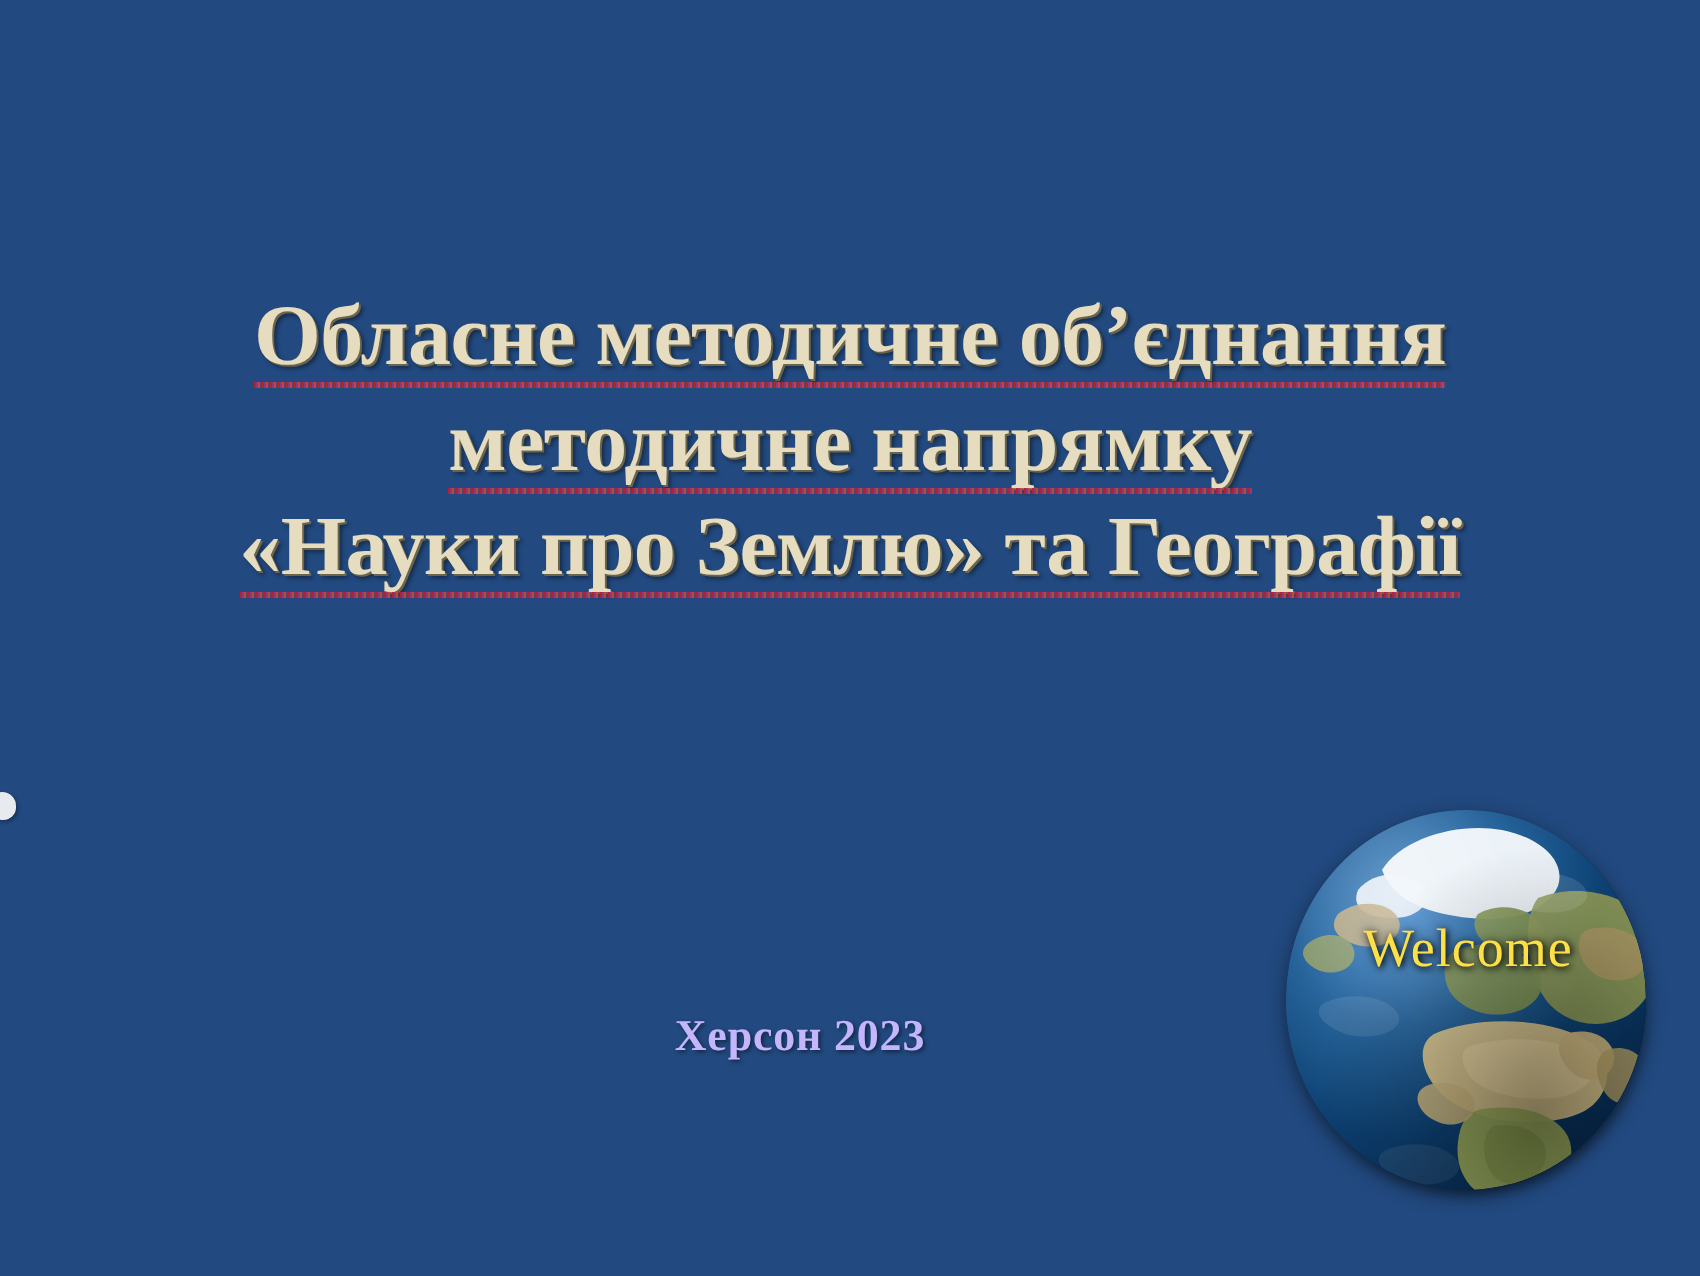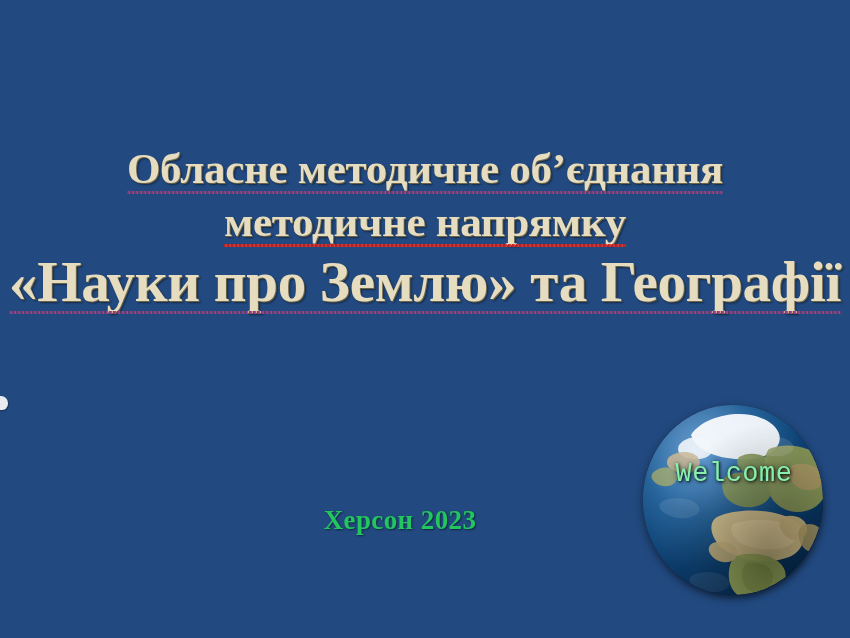--- a/index.html
+++ b/index.html
@@ -41,21 +41,21 @@
     font-size: 44px;
     letter-spacing: -0.3px;
     white-space: nowrap;
     text-shadow:
        1px 1px 0 #6b6449,
        2px 2px 2px rgba(0,0,0,0.45);
   }
 
   .title-line.l1 { font-size: 43px; }
   .title-line.l2 { font-size: 43px; margin-top: 9px; }
-  .title-line.l3 { font-size: 57px; margin-top: 9px; }
+  .title-line.l3 { font-size: 42px; margin-top: 9px; }
 
   
   .sp {
     position: relative;
     display: inline-block;
   }
   .sp::after {
     content: "";
     position: absolute;
     left: 0;
@@ -73,24 +73,24 @@
 
   
   #subtitle {
     position: absolute;
     left: 0;
     top: 505px;
     width: 800px;
     text-align: center;
   }
   #subtitle .sub-text {
-    color: #22c55e;
+    color: #c4b5fd;
     font-family: "Liberation Serif", serif;
     font-weight: bold;
-    font-size: 27px;
+    font-size: 22px;
     letter-spacing: 0.4px;
     text-shadow: 1px 1px 2px rgba(0,0,0,0.5);
   }
 
   
   #globe-figure {
     position: absolute;
     left: 641px;
     top: 403px;
     width: 186px;
@@ -137,22 +137,22 @@
   #globe-caption {
     position: absolute;
     left: 0;
     top: 58px;
     width: 186px;
     text-align: center;
     pointer-events: none;
   }
   #globe-caption .cap {
     display: block;
-    color: #86efac;
-    font-family: Liberation Mono, monospace;
+    color: #fde047;
+    font-family: Liberation Serif, serif;
     font-weight: normal;
     line-height: 1.0;
     text-shadow: 1px 1px 3px rgba(0,0,0,0.85), 0 0 6px rgba(0,0,0,0.6);
   }
   #globe-caption .cap-welcome   { font-size: 27px; letter-spacing: 0.5px; }
   #globe-caption .cap-to        { font-size: 20px; margin-top: 3px; }
   #globe-caption .cap-geography { font-size: 27px; letter-spacing: 0.3px; margin-top: 2px; }
 
   
   #edge-artifact {

